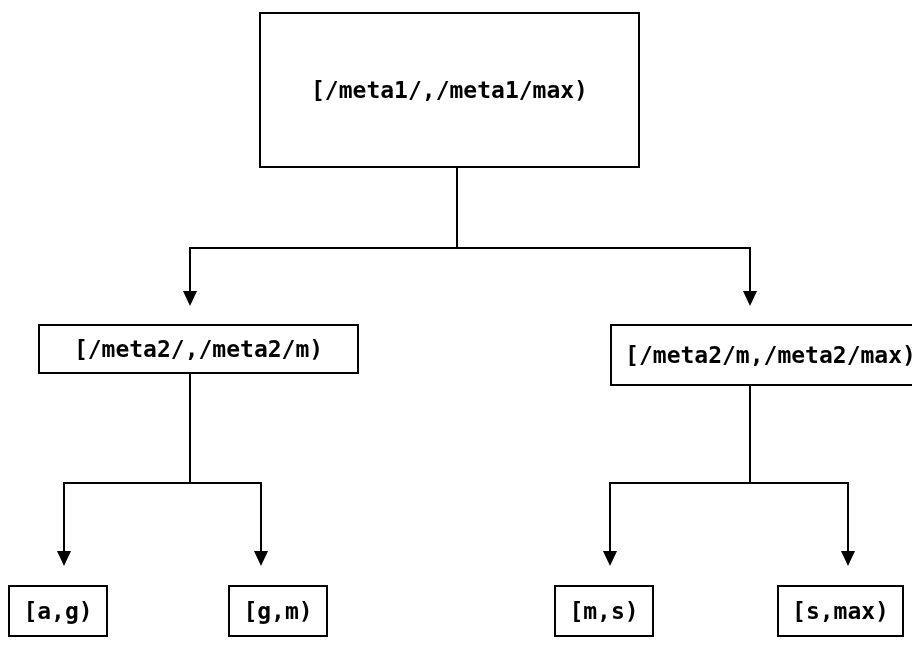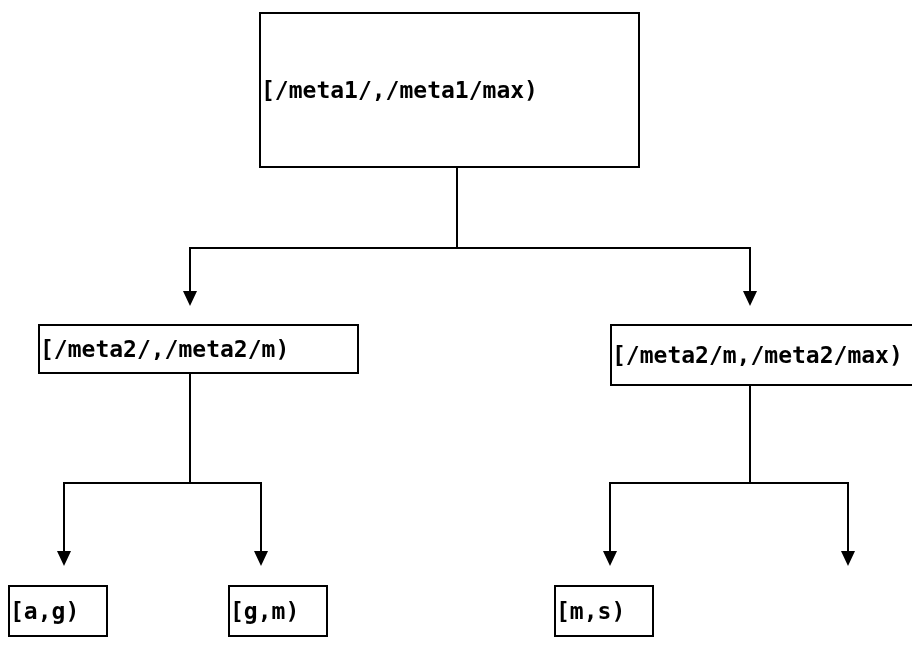--- a/index.html
+++ b/index.html
@@ -21,20 +21,21 @@
     width: 912px;
     height: 652px;
   }
   .node {
     position: absolute;
     box-sizing: border-box;
     border: 2px solid #000000;
     background: #ffffff;
     display: flex;
     align-items: center;
+    justify-content: center;
     font-family: "DejaVu Sans Mono", "Liberation Mono", monospace;
     font-weight: bold;
     font-size: 23px;
     line-height: 1;
     color: #000000;
     white-space: nowrap;
   }
   #node-root       { left: 259px; top: 12px;  width: 381px; height: 156px; }
   #node-meta2-low  { left: 22px;  top: 324px; width: 321px; height: 50px; margin-left: 16px; }
   #node-meta2-high { left: 582px; top: 324px; width: 321px; height: 62px; margin-left: 28px; }
@@ -84,14 +85,17 @@
   </div>
 
   <div class="node" id="node-leaf-gm">
     <span>[g,m)</span>
   </div>
 
   <div class="node" id="node-leaf-ms">
     <span>[m,s)</span>
   </div>
 
+  <div class="node" id="node-leaf-smax">
+    <span>[s,max)</span>
+  </div>
 
 </div>
 
 </body></html>

